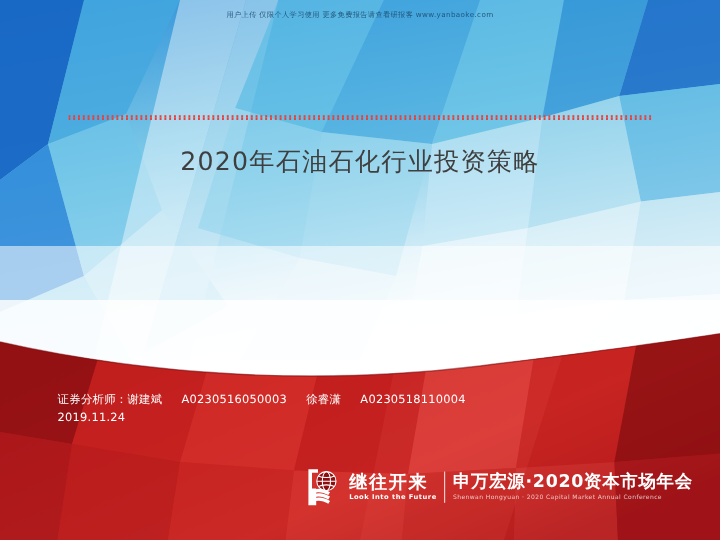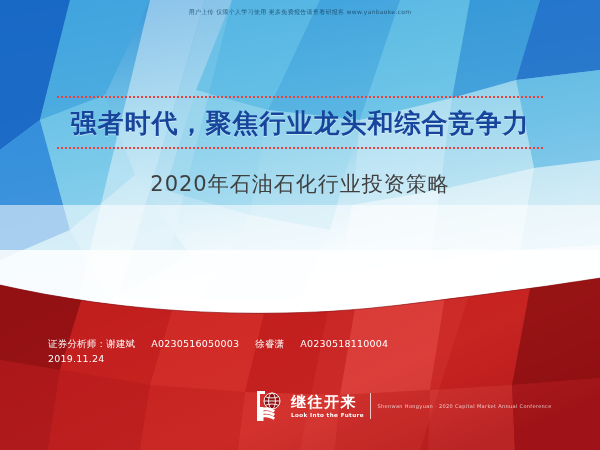--- a/index.html
+++ b/index.html
@@ -82,21 +82,21 @@
     letter-spacing: 1px;
     line-height: 26px;
     margin-top: 22px;
     white-space: nowrap;
   }
 
   
   .analyst-block {
     position: absolute;
     left: 48px;
-    top: 336px;
+    top: 326px;
     z-index: 5;
     color: #ffffff;
   }
   .analyst-line {
     font-size: 9.5px;
     line-height: 15px;
     letter-spacing: 0.2px;
     white-space: nowrap;
   }
   .analyst-gap { display: inline-block; width: 16px; }
@@ -251,21 +251,20 @@
 
     <path d="M0,285 C120,312 260,322 400,305 C490,294 550,286 600,278" fill="none" stroke="#7d0d10" stroke-width="1.2" opacity="0.55"></path>
   </svg>
 
   <div class="top-banner">
     <div class="top-banner-text">用户上传 仅限个人学习使用 更多免费报告请查看研报客 www.yanbaoke.com</div>
   </div>
 
   <div class="title-block">
     <div class="dotted-rule"></div>
-    <div class="main-title">强者时代，聚焦行业龙头和综合竞争力</div>
     <div class="dotted-rule"></div>
     <div class="sub-title">2020年石油石化行业投资策略</div>
   </div>
 
   <div class="analyst-block">
     <div class="analyst-line">
       <span>证券分析师：</span><span>谢建斌</span><span class="analyst-gap"></span><span>A0230516050003</span><span class="analyst-gap"></span><span>徐睿潇</span><span class="analyst-gap"></span><span>A0230518110004</span>
     </div>
     <div class="analyst-line">2019.11.24</div>
   </div>
@@ -294,18 +293,19 @@
     </svg>
 
     <div class="logo-slogan">
       <div class="slogan-cn">继往开来</div>
       <div class="slogan-en">Look Into the Future</div>
     </div>
 
     <div class="logo-divider"></div>
 
     <div class="logo-event">
+      <div class="event-cn">申万宏源·2020资本市场年会</div>
       <div class="event-en">Shenwan Hongyuan · 2020 Capital Market Annual Conference</div>
     </div>
 
   </div>
 
 </div>
 
 </body></html>

